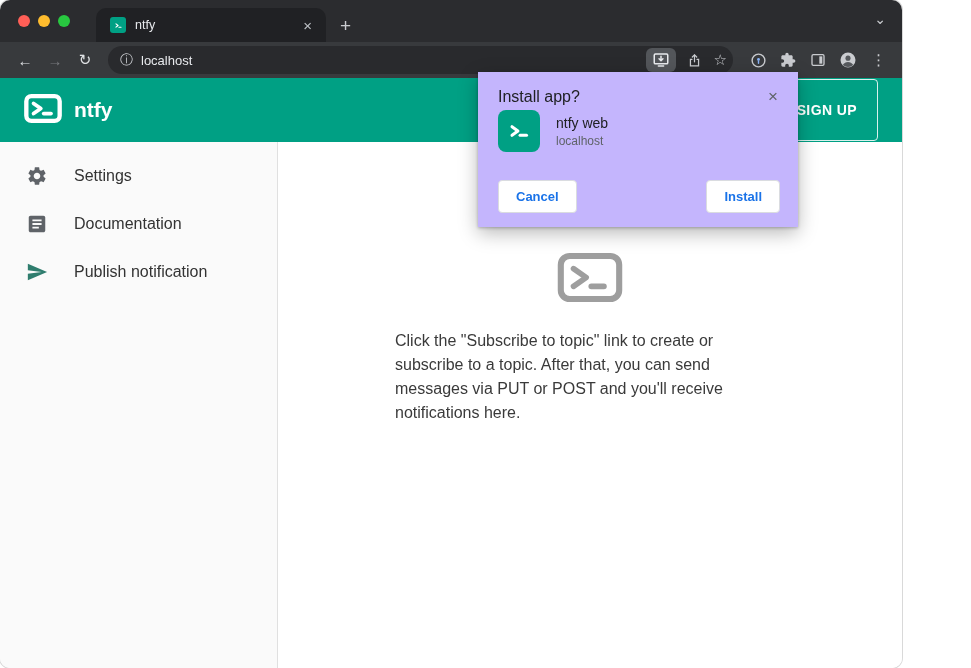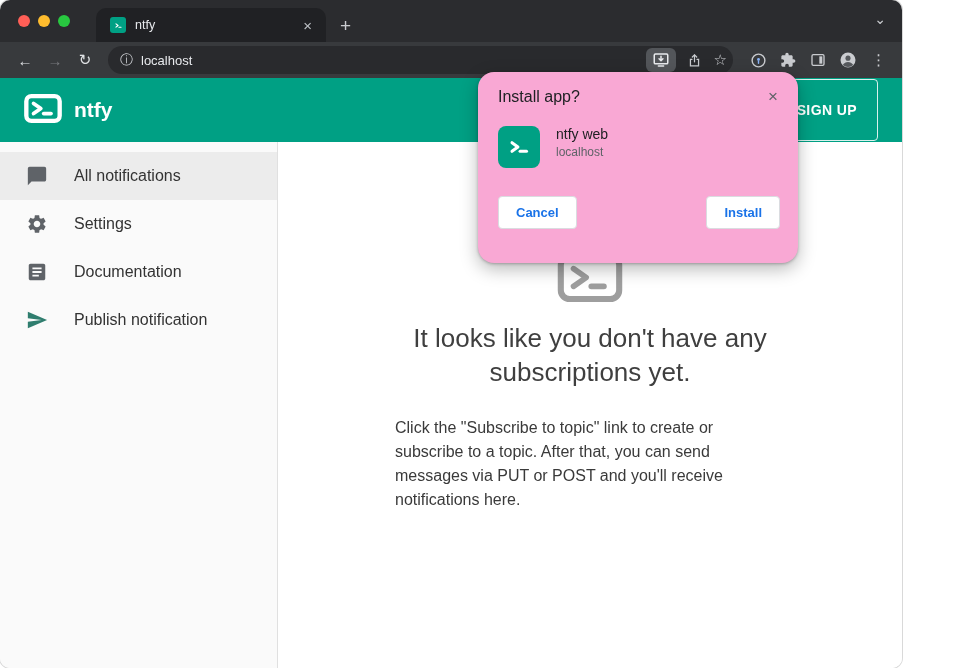--- a/index.html
+++ b/index.html
@@ -47,25 +47,25 @@
   .side-icon { width:22px; height:22px; display:inline-flex; align-items:center; justify-content:center; flex:0 0 auto; }
 
   .main { flex:1; background:#fff; padding-top:110px; overflow:hidden; }
   .empty-icon { display:block; margin:0 auto; }
   .empty-heading { max-width:480px; margin:18px auto 0; text-align:center; font-size:26px; font-weight:400; color:#3f3f3f; line-height:1.32; }
   .para { width:390px; margin:26px auto 0; font-size:16px; line-height:1.5; color:#3a3a3a; }
   .para.second { margin-top:20px; }
   .para a { color:var(--link); text-decoration:underline; }
 
   
-  .dialog { position:absolute; left:478px; top:72px; width:320px; background:#f9a8d4; border-radius:16px; box-shadow:0 1px 3px rgba(0,0,0,.25), 0 6px 18px rgba(0,0,0,.28); padding:16px 18px 34px 20px; z-index:20; }
+  .dialog { position:absolute; left:478px; top:72px; width:320px; background:#c4b5fd; border-radius:0; box-shadow:0 1px 3px rgba(0,0,0,.25), 0 6px 18px rgba(0,0,0,.28); padding:16px 18px 14px 20px; z-index:20; }
   .dialog-head { display:flex; align-items:flex-start; justify-content:space-between; }
   .dialog-title { font-size:16px; color:#202124; }
   .dialog-close { color:#5f6368; font-size:17px; line-height:1; padding:0 2px; }
-  .dialog-app { display:flex; align-items:flex-start; gap:16px; margin-top:20px; }
+  .dialog-app { display:flex; align-items:center; gap:16px; margin-top:4px; }
   .dialog-app-icon { width:42px; height:42px; border-radius:8px; background:var(--teal); display:flex; align-items:center; justify-content:center; }
   .dialog-app-name { font-size:14px; color:#202124; }
   .dialog-app-origin { font-size:12px; color:#5f6368; margin-top:3px; }
   .dialog-actions { display:flex; justify-content:space-between; gap:24px; margin-top:28px; }
   .dlg-btn { font-size:13px; font-weight:bold; color:#1a73e8; background:#fff; border:1px solid #dadce0; border-radius:4px; padding:8px 17px; }
 </style>
 </head>
 <body>
 
 <div class="window">
@@ -156,28 +156,20 @@
       </span>
       <span class="brand-name">ntfy</span>
     </div>
     <div class="header-spacer"></div>
     <span class="signin">SIGN IN</span>
     <span class="signup">SIGN UP</span>
   </div>
 
   <div class="content-row">
     <nav class="sidebar">
-      <div class="side-item selected">
-        <span class="side-icon">
-          <svg width="22" height="22" viewBox="0 0 24 24">
-              <path fill="#5f6368" d="M20 2H4c-1.1 0-2 .9-2 2v18l4-4h14c1.1 0 2-.9 2-2V4c0-1.1-.9-2-2-2z"></path>
-            </svg>
-        </span>
-        <span>All notifications</span>
-      </div>
       <div class="side-item">
         <span class="side-icon">
           <svg width="22" height="22" viewBox="0 0 24 24">
               <path fill="#5f6368" d="M19.14 12.94c.04-.3.06-.61.06-.94 0-.32-.02-.64-.07-.94l2.03-1.58c.18-.14.23-.41.12-.61l-1.92-3.32c-.12-.22-.37-.29-.59-.22l-2.39.96c-.5-.38-1.03-.7-1.62-.94L14.4 2.81c-.04-.24-.24-.41-.48-.41h-3.84c-.24 0-.43.17-.47.41L9.25 5.35c-.59.24-1.13.57-1.62.94l-2.39-.96c-.22-.08-.47 0-.59.22L2.74 8.87c-.12.21-.08.47.12.61l2.03 1.58c-.05.3-.09.63-.09.94s.02.64.07.94l-2.03 1.58c-.18.14-.23.41-.12.61l1.92 3.32c.12.22.37.29.59.22l2.39-.96c.5.38 1.03.7 1.62.94l.36 2.54c.05.24.24.41.48.41h3.84c.24 0 .44-.17.47-.41l.36-2.54c.59-.24 1.13-.56 1.62-.94l2.39.96c.22.08.47 0 .59-.22l1.92-3.32c.12-.22.07-.47-.12-.61l-2.01-1.58zM12 15.6c-1.98 0-3.6-1.62-3.6-3.6s1.62-3.6 3.6-3.6 3.6 1.62 3.6 3.6-1.62 3.6-3.6 3.6z"></path>
             </svg>
         </span>
         <span>Settings</span>
       </div>
       <div class="side-item">
         <span class="side-icon">
@@ -196,21 +188,20 @@
         <span>Publish notification</span>
       </div>
     </nav>
 
     <main class="main">
       <svg class="empty-icon" width="66" height="51" viewBox="0 0 26 20">
         <rect x="1.5" y="1.5" width="23" height="17" rx="3.5" fill="none" stroke="#9e9e9e" stroke-width="2.4"></rect>
         <path d="M6.5 6.5 L11.5 10 L6.5 13.5" fill="none" stroke="#9e9e9e" stroke-width="2.2" stroke-linecap="round" stroke-linejoin="round"></path>
         <line x1="13.5" y1="13.5" x2="18.5" y2="13.5" stroke="#9e9e9e" stroke-width="2.2" stroke-linecap="round"></line>
       </svg>
-      <h1 class="empty-heading">It looks like you don't have any subscriptions yet.</h1>
       <p class="para">Click the "Subscribe to topic" link to create or subscribe to a topic. After that, you can send messages via PUT or POST and you'll receive notifications here.</p>
     </main>
   </div>
 
   <div class="dialog">
     <div class="dialog-head">
       <span class="dialog-title">Install app?</span>
       <span class="dialog-close">×</span>
     </div>
     <div class="dialog-app">

